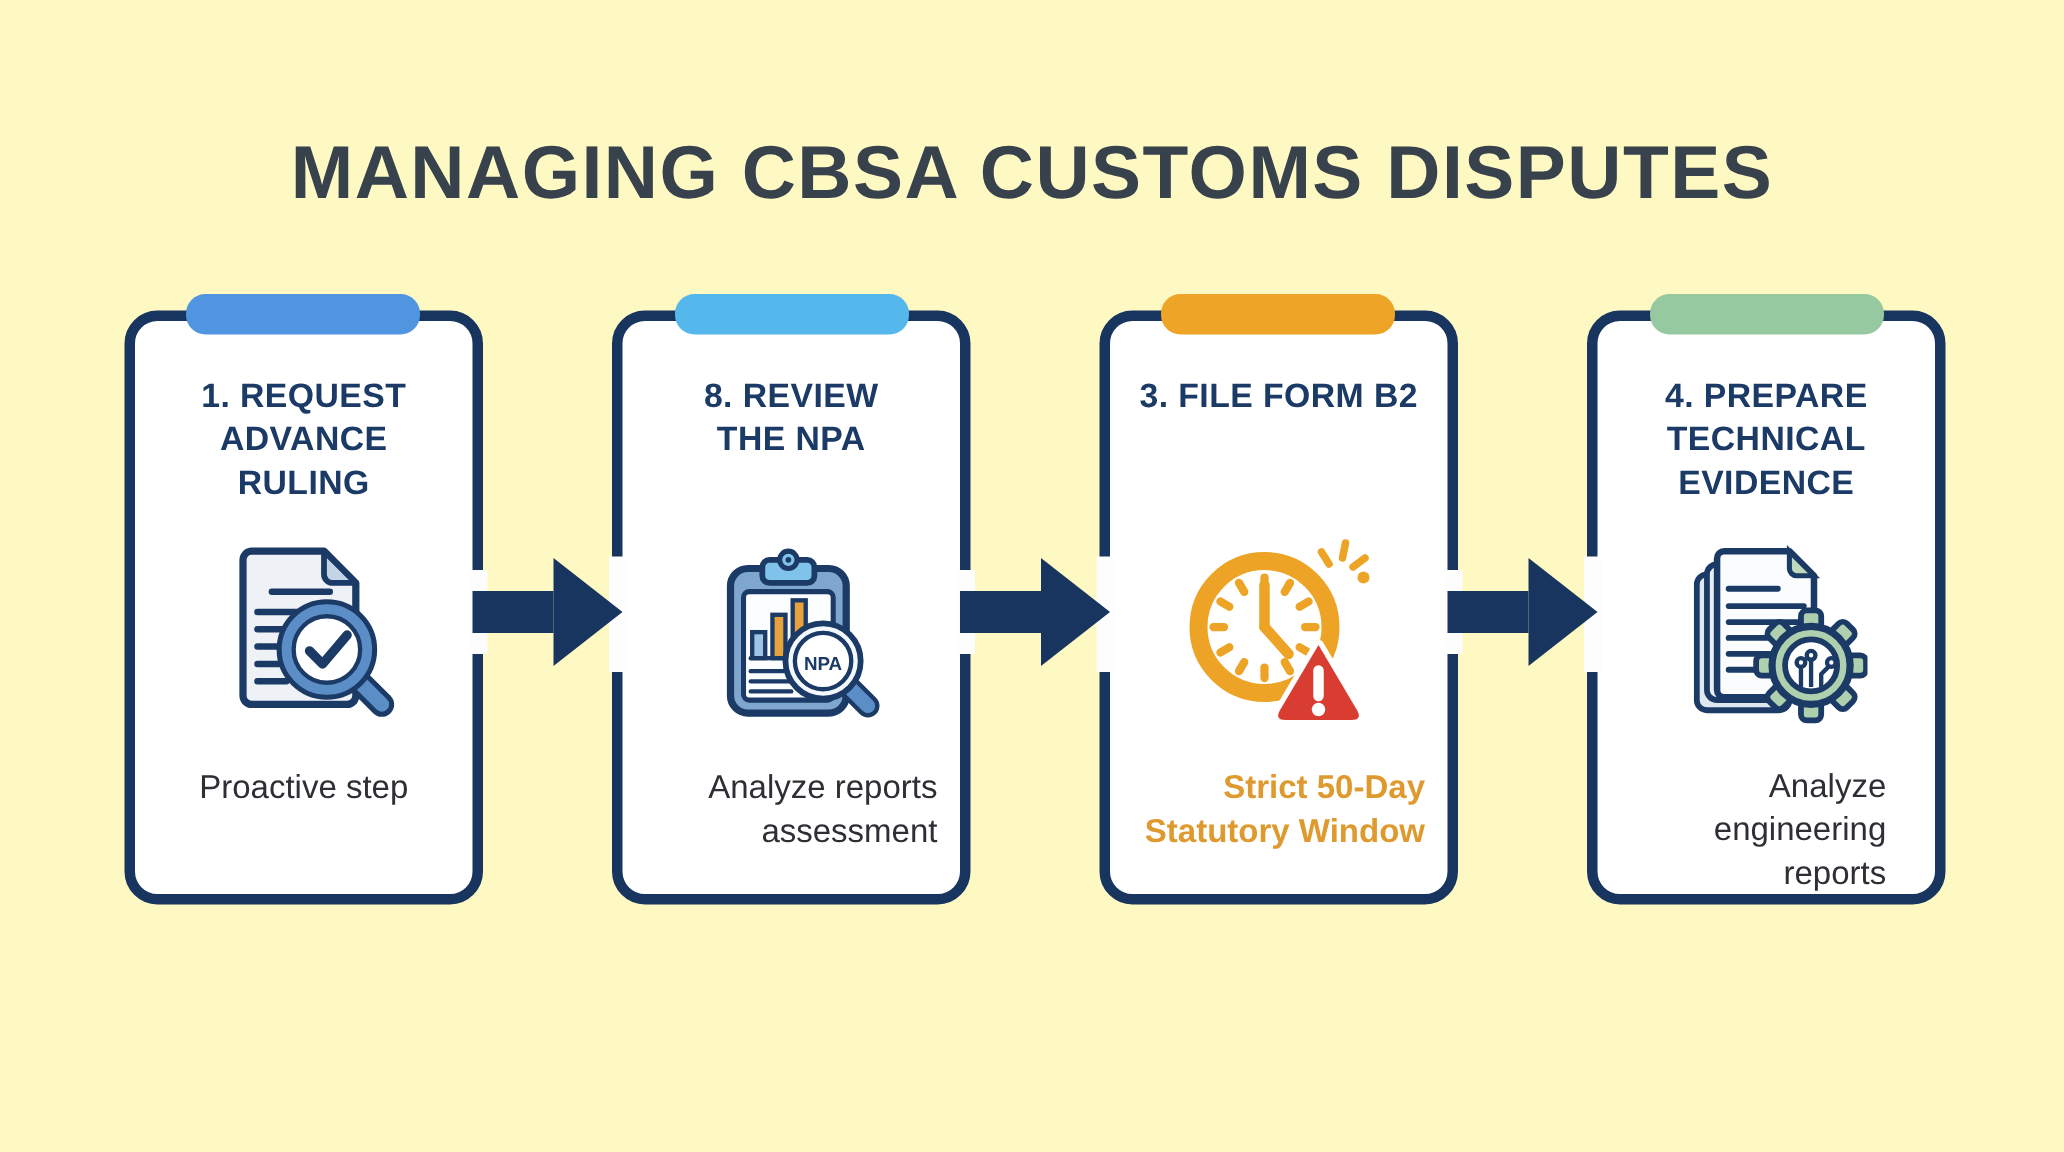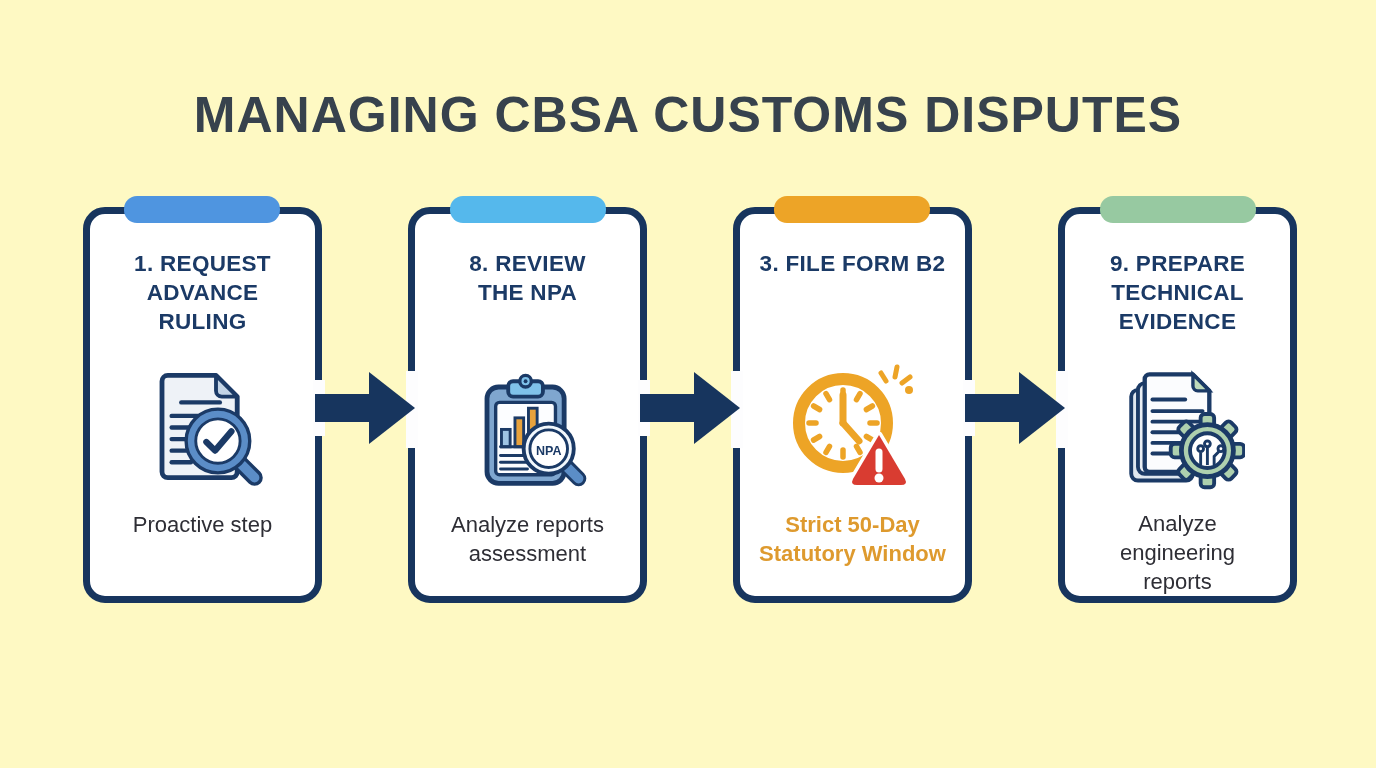--- a/index.html
+++ b/index.html
@@ -22,23 +22,23 @@
     position:absolute;top:196px;width:156px;height:27px;border-radius:13px;z-index:3;
   }
   .tab-1{left:124px}.tab-2{left:450px}.tab-3{left:774px}.tab-4{left:1100px}
   .heading{
     height:102px;font-size:22.5px;font-weight:700;color:#1b3a66;
     text-align:center;line-height:1.28;letter-spacing:.3px;
   }
   .card-1 .heading{max-width:175px}
   .card-2 .heading{max-width:160px}
   .card-4 .heading{max-width:195px}
-  .icon-box{height:150px;display:flex;align-items:center;justify-content:center;}
+  .icon-box{height:150px;display:flex;align-items:flex-start;justify-content:center;}
   .caption{
-    margin-top:8px;font-size:22px;color:#2e2e35;text-align:center;
+    margin-top:8px;font-size:22px;color:#2e2e35;text-align:right;
     line-height:1.32;max-width:195px;
   }
   .card-3 .caption{font-weight:700;}
   .card-4 .caption{max-width:160px;}
   .arrow{position:absolute;top:368px;width:110px;height:80px;z-index:2;}
   .arrow-1{left:313px}.arrow-2{left:638px}.arrow-3{left:963px}
 </style>
 </head>
 <body>
 
@@ -133,21 +133,21 @@
         <circle cx="126" cy="33" r="4" fill="#eda426"></circle>
         <path d="M96 78 L122 122 Q125 128 118 128 H74 Q67 128 70 122 Z" fill="#d93c31" stroke="#ffffff" stroke-width="7" paint-order="stroke" stroke-linejoin="round"></path>
         <line x1="96" y1="95" x2="96" y2="112" stroke="#ffffff" stroke-width="7" stroke-linecap="round"></line>
         <circle cx="96" cy="121" r="4.5" fill="#ffffff"></circle>
       </svg>
     </div>
     <div class="caption" style="color: rgb(222, 154, 46);">Strict 50-Day Statutory Window</div>
   </div>
 
   <div class="card card-4">
-    <div class="heading">9. PREPARE TECHNICAL EVIDENCE</div>
+    <div class="heading">4. PREPARE TECHNICAL EVIDENCE</div>
     <div class="icon-box">
       <svg width="135" height="135" viewBox="0 0 140 140">
         <rect x="22" y="32" width="64" height="94" rx="7" fill="#dfe7ef" stroke="#1b3a66" stroke-width="4"></rect>
         <rect x="29" y="25" width="64" height="94" rx="7" fill="#e9eef4" stroke="#1b3a66" stroke-width="4"></rect>
         <path d="M41 16 H86 L103 33 V112 A5 5 0 0 1 98 117 H41 A5 5 0 0 1 36 112 V21 A5 5 0 0 1 41 16 Z" fill="#fbfcfe" stroke="#1b3a66" stroke-width="4.5" stroke-linejoin="round"></path>
         <path d="M86 16 V28 A5 5 0 0 0 91 33 H103 Z" fill="#bedabb" stroke="#1b3a66" stroke-width="3.5"></path>
         <g stroke="#1b3a66" stroke-width="4" stroke-linecap="round">
           <line x1="44" y1="42" x2="78" y2="42"></line>
           <line x1="44" y1="54" x2="96" y2="54"></line>
           <line x1="44" y1="65" x2="96" y2="65"></line>

